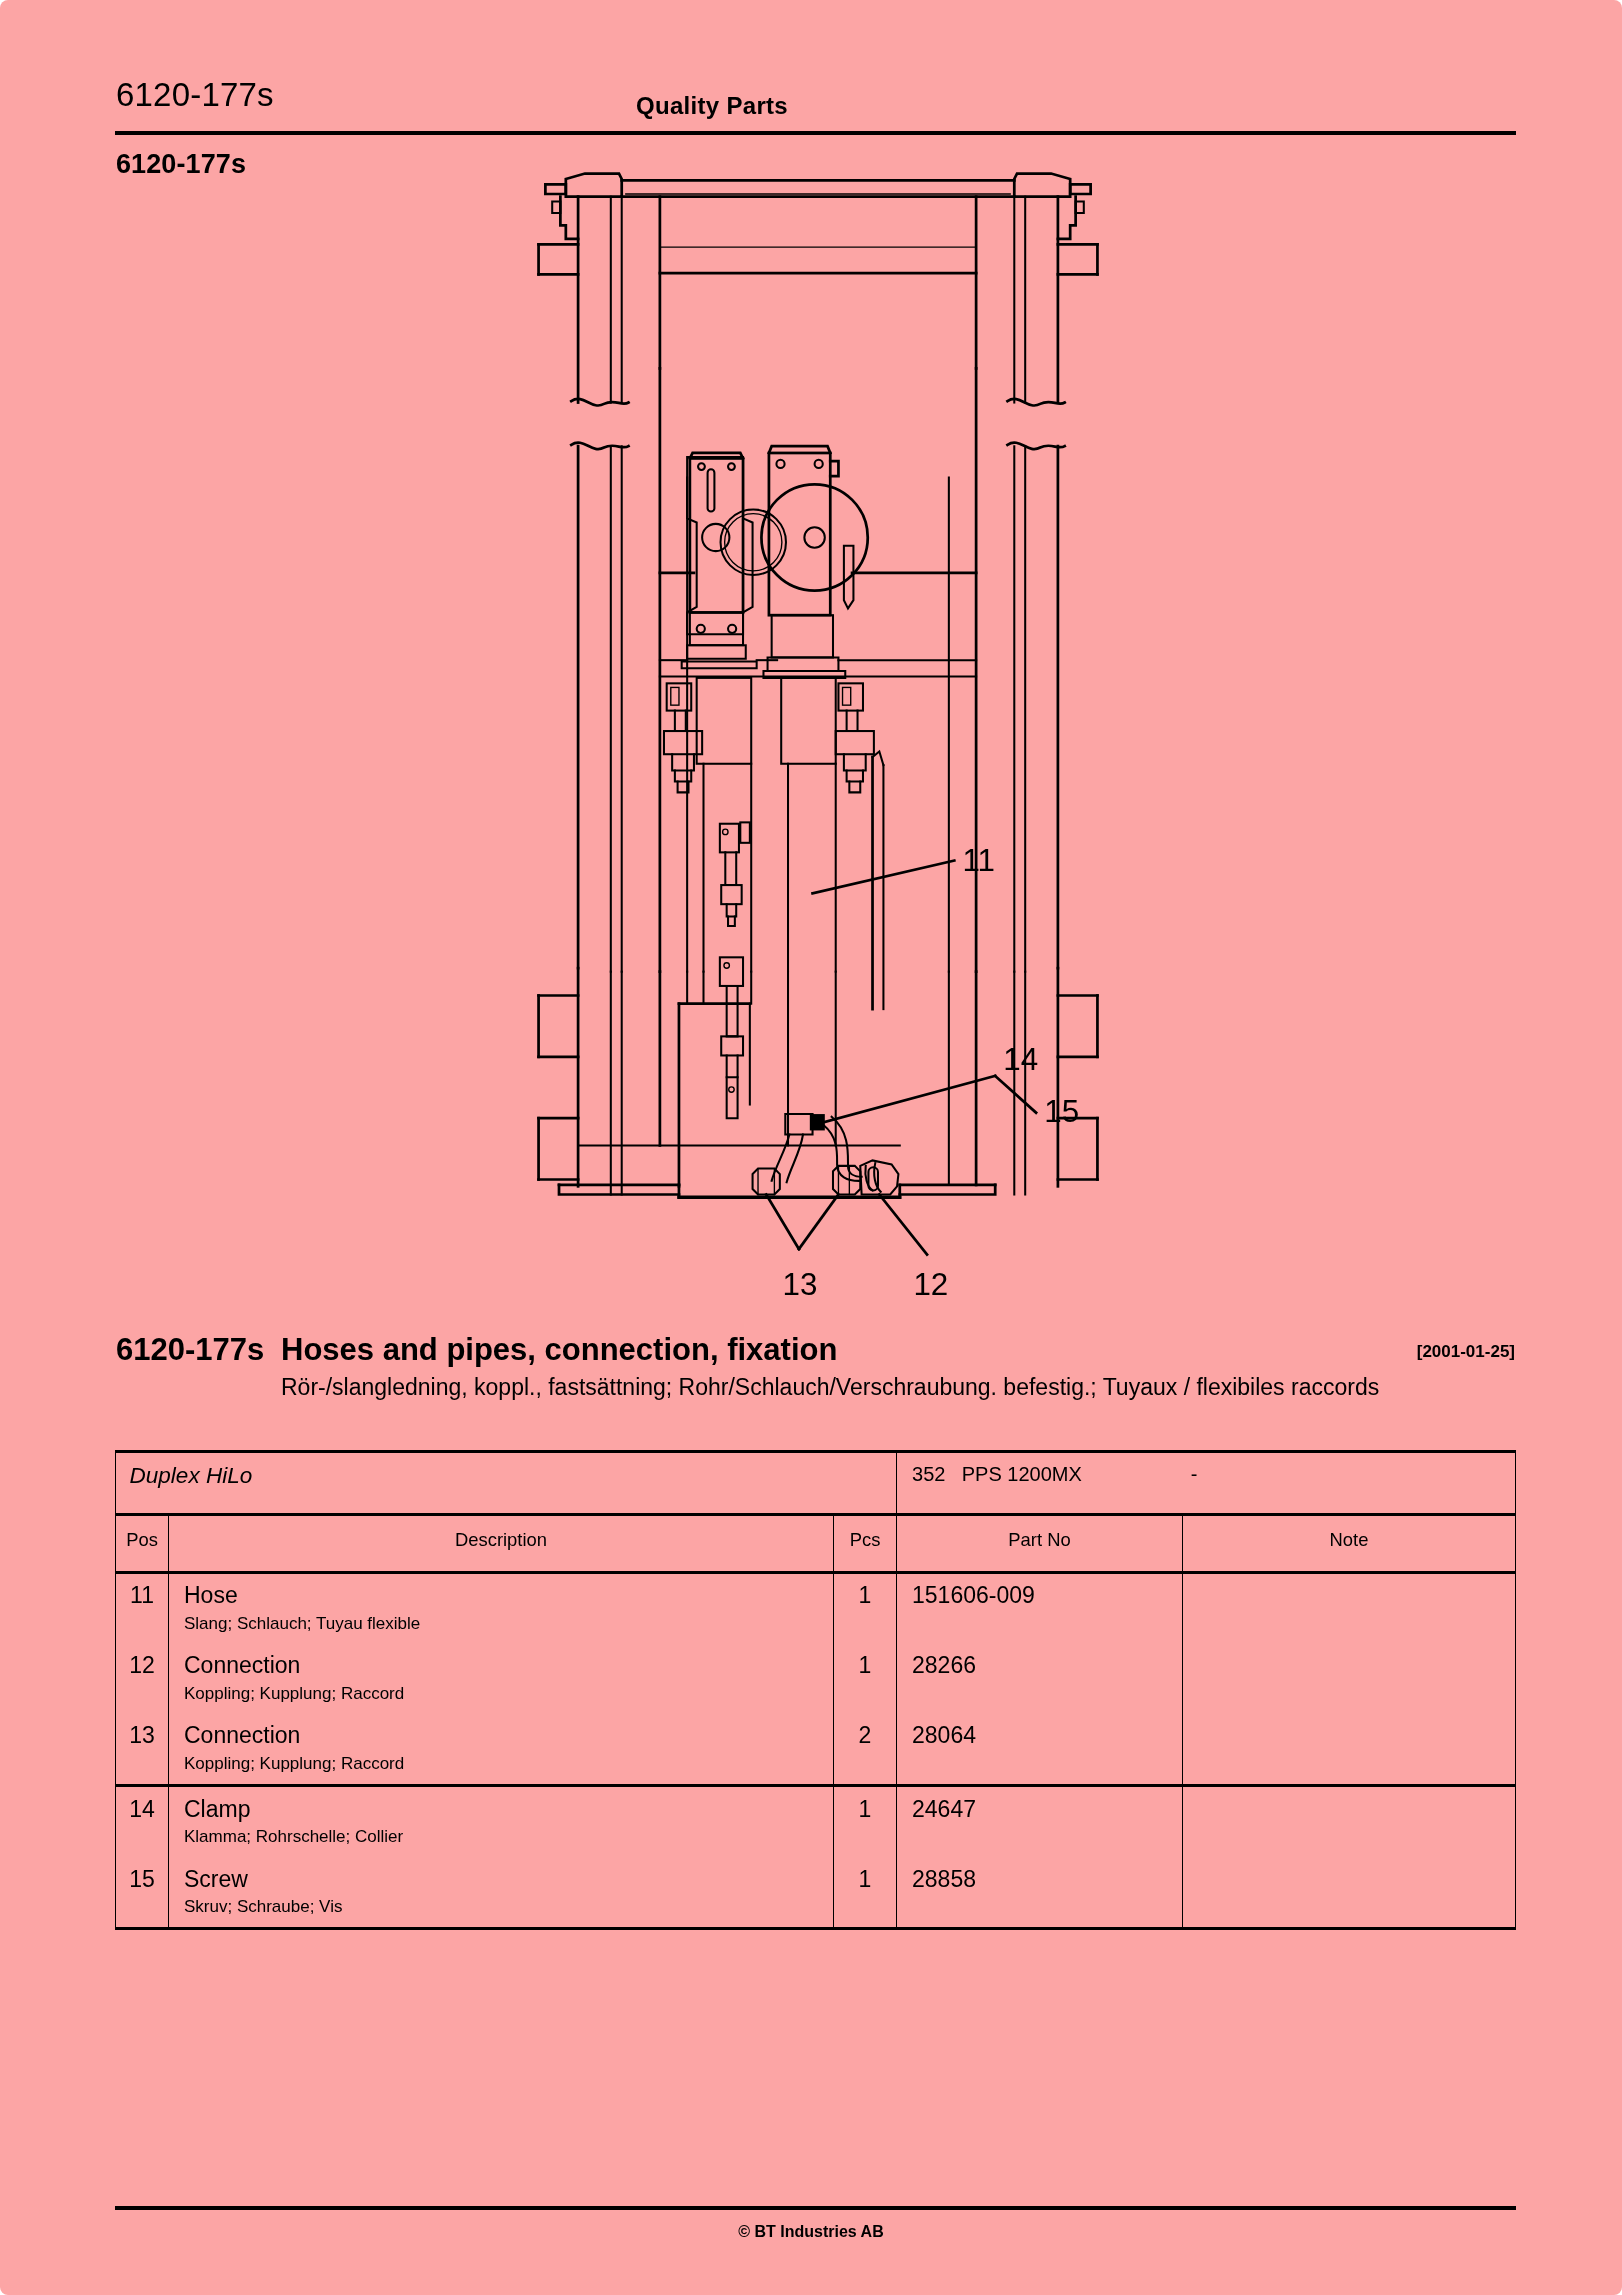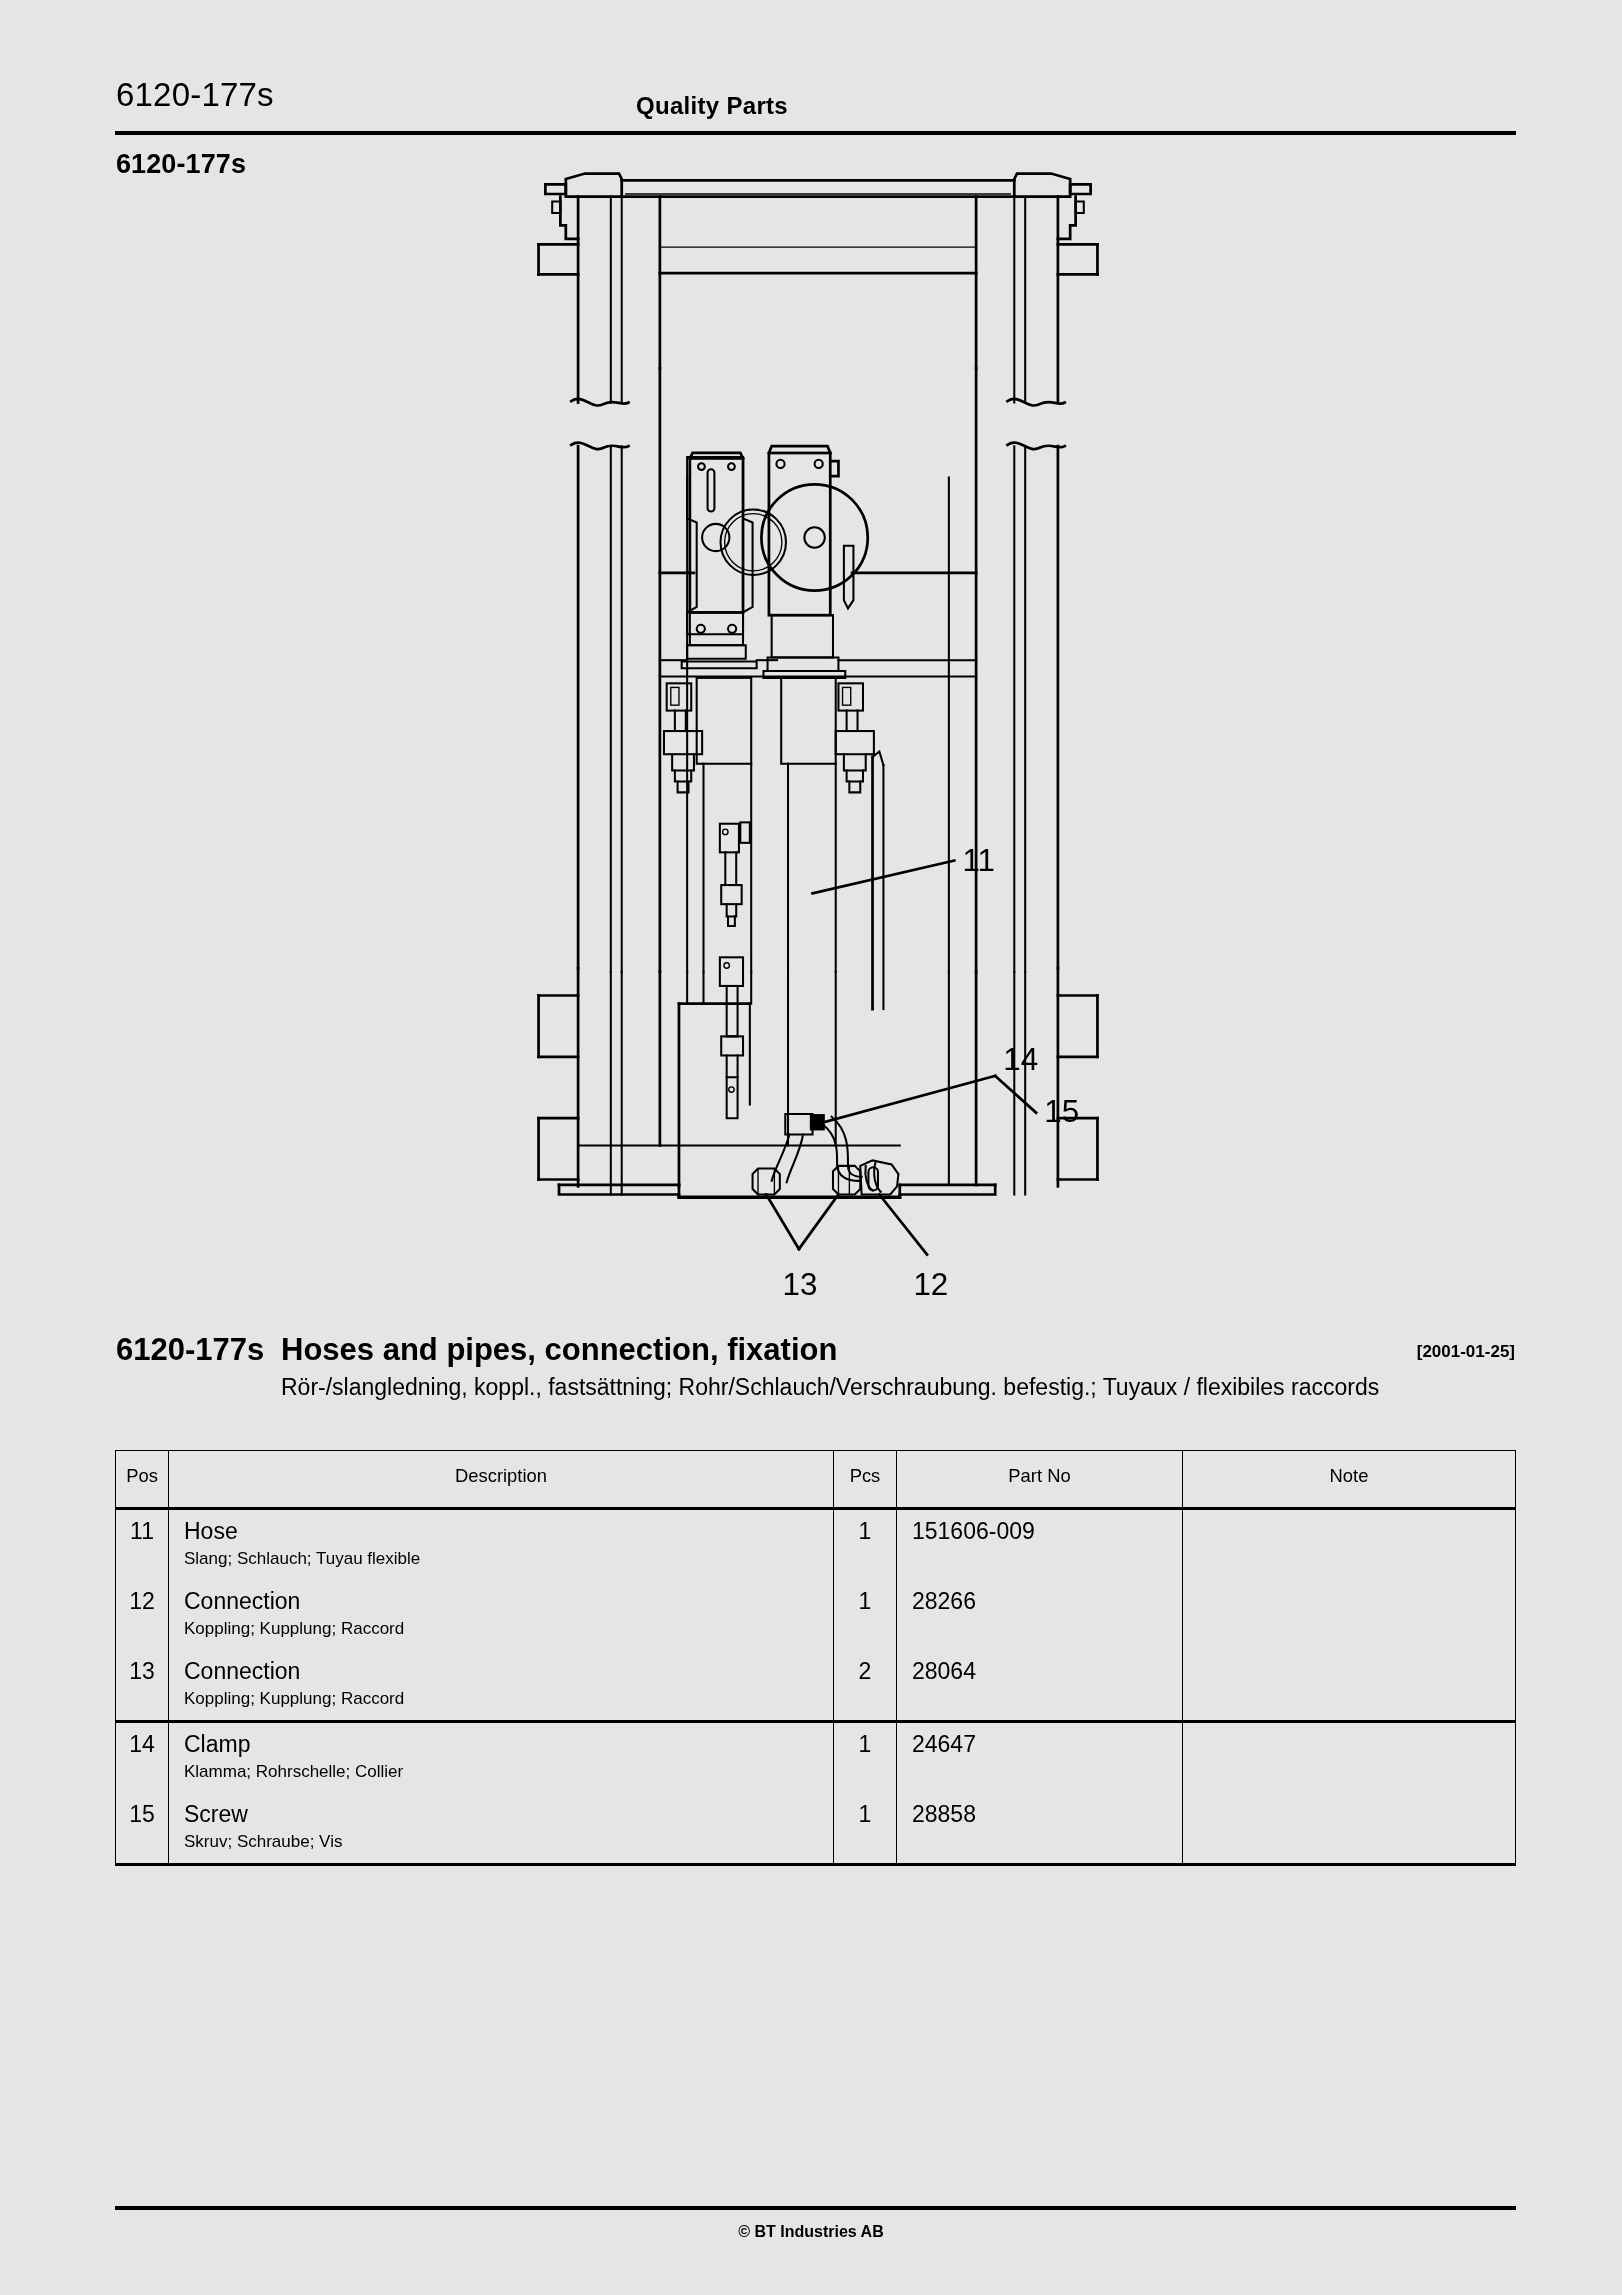--- a/index.html
+++ b/index.html
@@ -8,22 +8,23 @@
     background: #ffffff;
   }
   body {
     font-family: "Liberation Sans", sans-serif;
     color: #000000;
   }
   #page {
     position: relative;
     width: 1622px;
     height: 2295px;
-    background: #e5e5e5;
+    background: #fca5a5;
     overflow: hidden;
+    border-radius: 8px;
   }
 
   
   .hdr-code {
     position: absolute;
     left: 116px;
     top: 76px;
     font-size: 33px;
     letter-spacing: 0.2px;
     white-space: nowrap;
@@ -432,20 +433,26 @@
 
   <table id="parts-table">
     <colgroup>
       <col style="width:53px">
       <col style="width:665px">
       <col style="width:63px">
       <col style="width:286px">
       <col style="width:333px">
     </colgroup>
     <tbody>
+      <tr>
+        <td class="model-cell" colspan="3">Duplex HiLo</td>
+        <td class="model-info" colspan="2">
+          <span class="mi-num">352</span><span class="mi-name">PPS 1200MX</span><span class="mi-dash">-</span>
+        </td>
+      </tr>
 
       <tr>
         <th class="col-head">Pos</th>
         <th class="col-head">Description</th>
         <th class="col-head">Pcs</th>
         <th class="col-head">Part No</th>
         <th class="col-head">Note</th>
       </tr>
 
       <tr class="no-bot">

